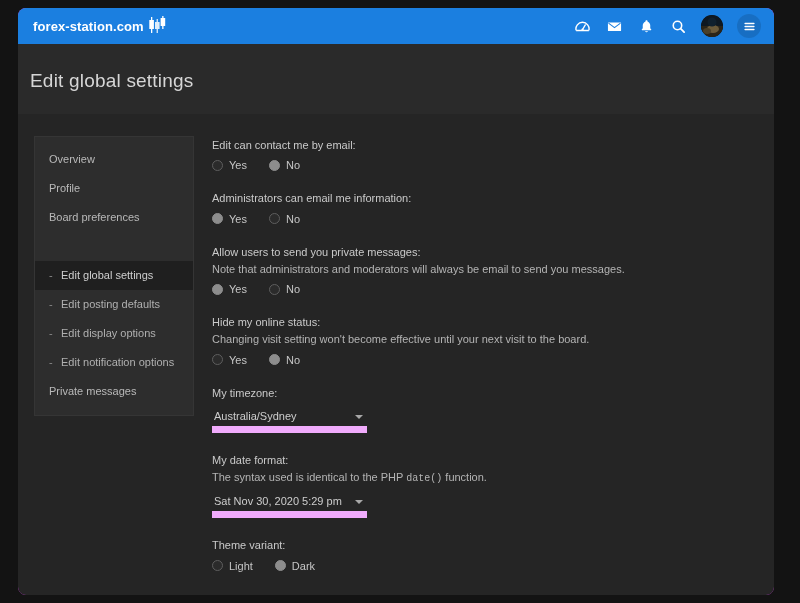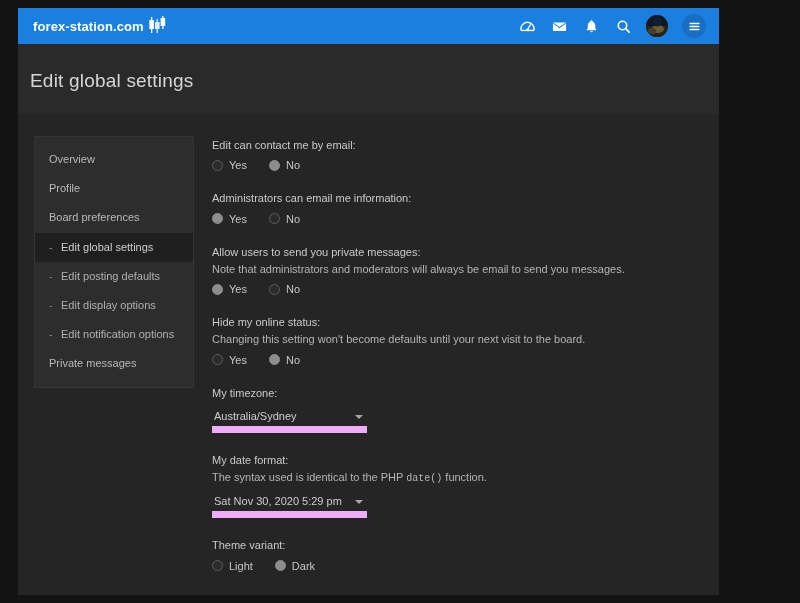--- a/index.html
+++ b/index.html
@@ -13,23 +13,24 @@
     background: #131313;
     font-family: "Liberation Sans", sans-serif;
     color: #c8c8c8;
     -webkit-font-smoothing: antialiased;
   }
 
   
   #app {
     position: absolute;
     left: 18px; top: 8px;
-    width: 701px; height: 587px;
+    width: 756px; height: 587px;
     background: #d946ef;
     overflow: hidden;
+    border-radius: 8px;
   }
 
   
   .navbar {
     height: 36px;
     background: #1b7fe0;
     display: flex;
     align-items: center;
     padding: 0 13px 0 15px;
   }
@@ -122,20 +123,21 @@
     color: #b0b0b0;
   }
   .side-item.sub .dash {
     display: inline-block;
     width: 12px;
     color: #8c8c8c;
   }
   .side-item.active {
     background: #1f1f1f;
     color: #cfcfcf;
+    margin-top: 28px;
   }
 
   
   .form-col { flex: 1 1 auto; padding-top: 2px; min-width: 0; }
   .fgroup { margin-bottom: 20px; }
   .flabel {
     font-size: 11px;
     color: #cacaca;
     margin: 0 0 7px 0;
     line-height: 1.3;
@@ -358,21 +360,21 @@
                 <span class="radio-label">Yes</span>
               </label>
               <label class="radio-opt">
                 <span class="radio"></span>
                 <span class="radio-label">No</span>
               </label>
             </div>
           </div>
           <div class="fgroup">
             <div class="flabel">Hide my online status:</div>
-            <div class="fhint">Changing this setting won't become defaults until your next visit to the board.</div>
+            <div class="fhint">Changing visit setting won't become effective until your next visit to the board.</div>
             <div class="radio-row">
               <label class="radio-opt">
                 <span class="radio"></span>
                 <span class="radio-label">Yes</span>
               </label>
               <label class="radio-opt">
                 <span class="radio checked"></span>
                 <span class="radio-label">No</span>
               </label>
             </div>

